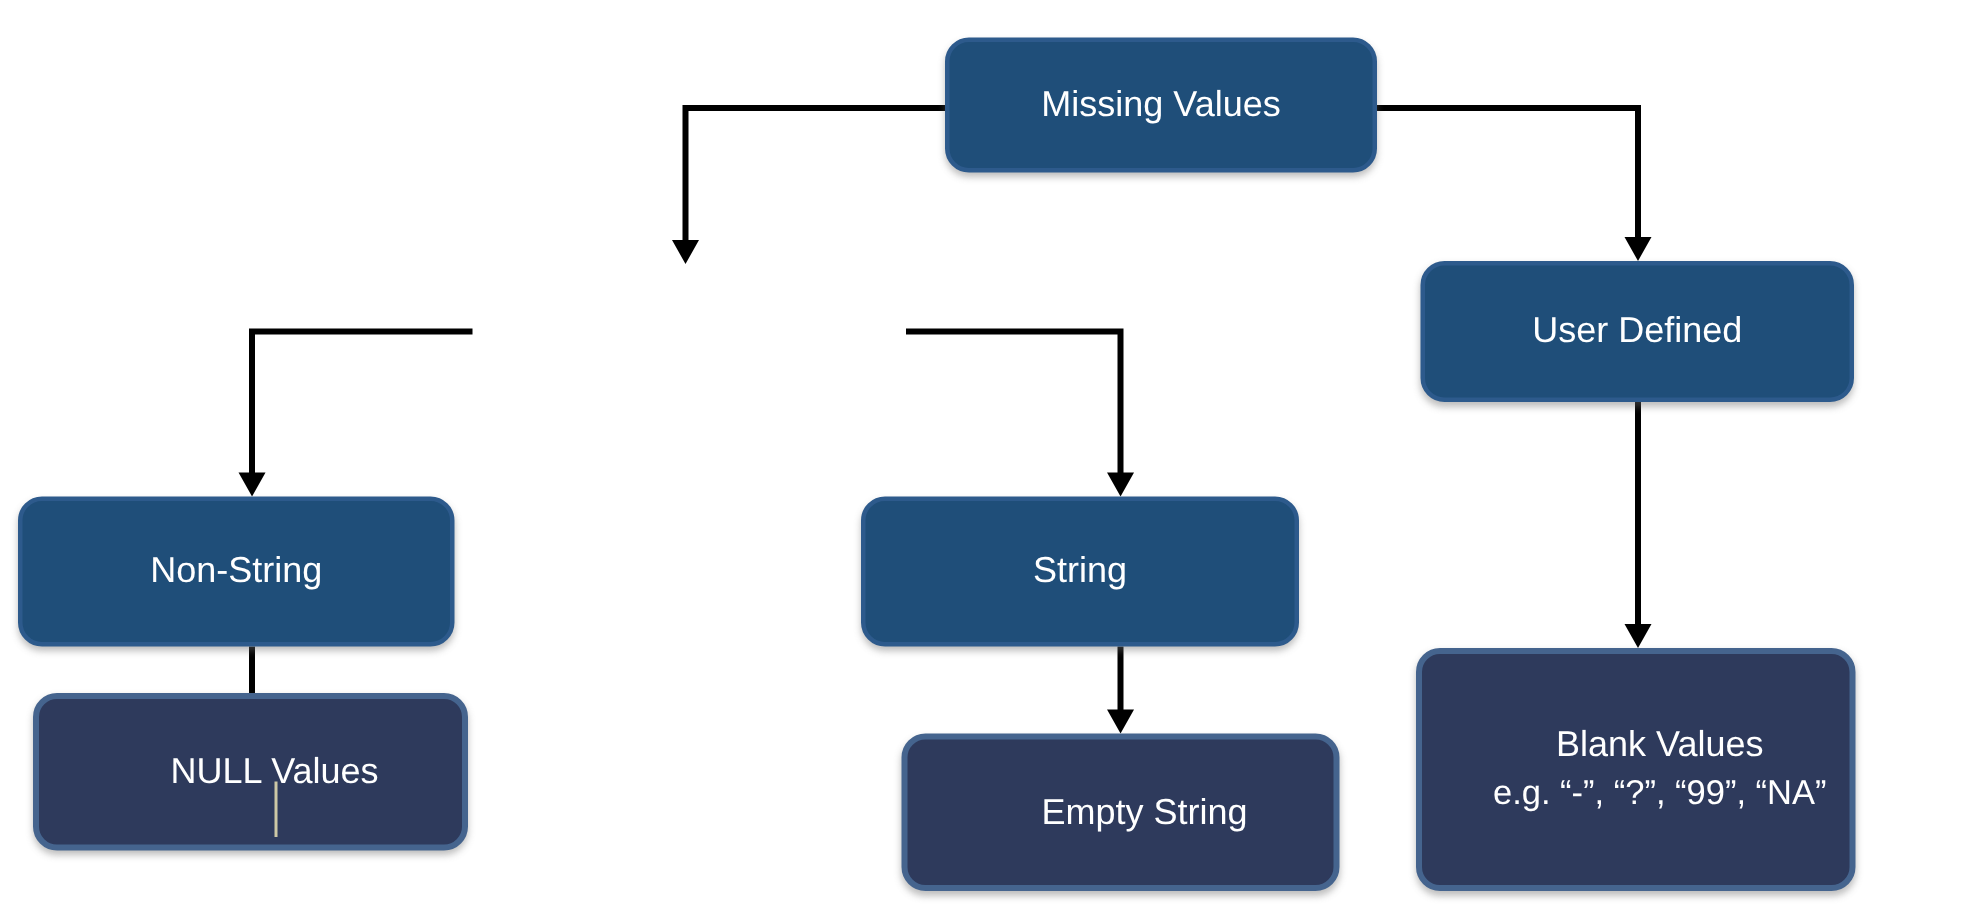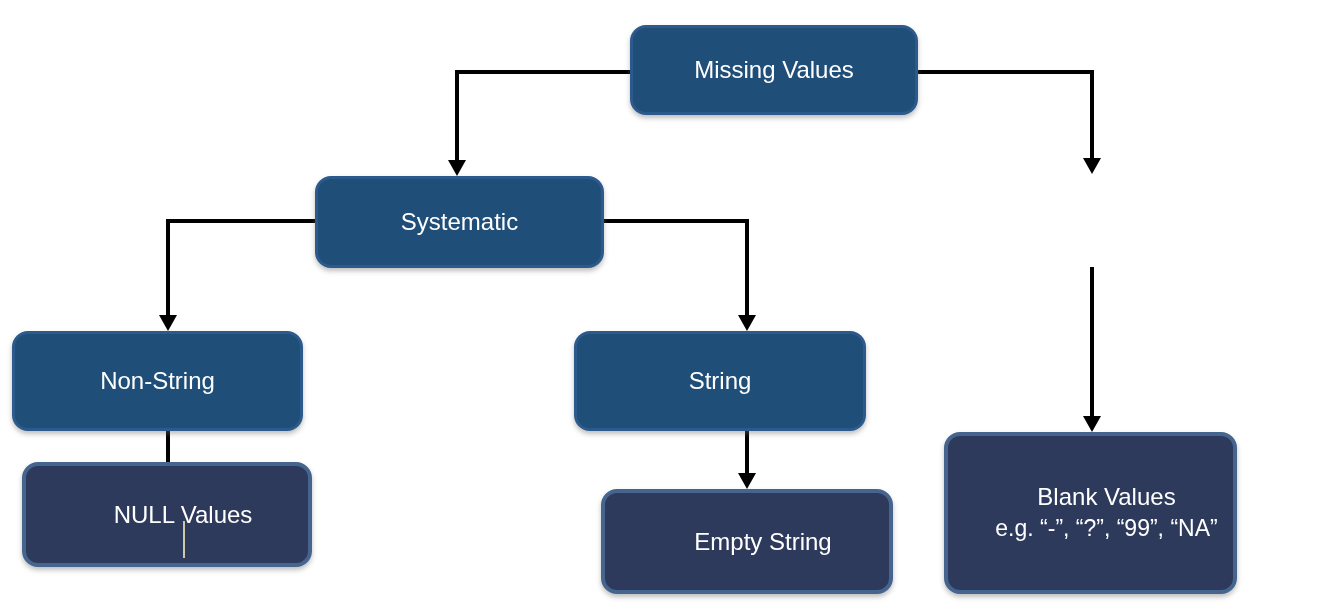--- a/index.html
+++ b/index.html
@@ -120,24 +120,24 @@
     <g>
       <polyline class="edge-line" points="1092,267 1092,418"></polyline>
       <polygon class="edge-head" points="1083,416 1101,416 1092,432"></polygon>
     </g>
   </svg>
 
   <div class="node mid" style="left:630px;top:25px;width:288px;height:90px">
     <span class="label">Missing Values</span>
   </div>
 
-  <div class="node mid" style="left:315px;top:176px;width:289px;height:92px">
-    <span class="label">Systematic</span>
+
+  <div class="node mid" style="left:947px;top:174px;width:289px;height:94px">
+    <span class="label">User Defined</span>
   </div>
-
 
   <div class="node mid" style="left:12px;top:331px;width:291px;height:100px">
     <span class="label">Non-String</span>
   </div>
 
   <div class="node mid" style="left:574px;top:331px;width:292px;height:100px">
     <span class="label">String</span>
   </div>
 
   <div class="node leaf" style="left:22px;top:462px;width:290px;height:105px">

